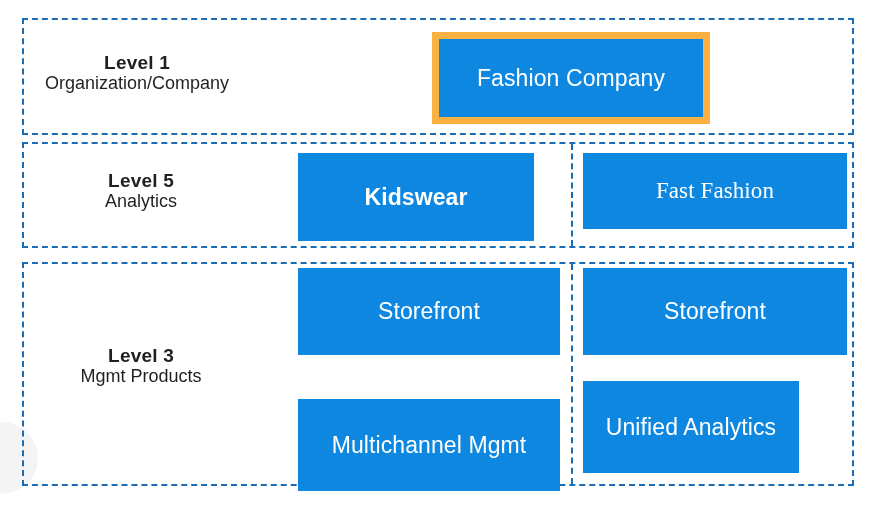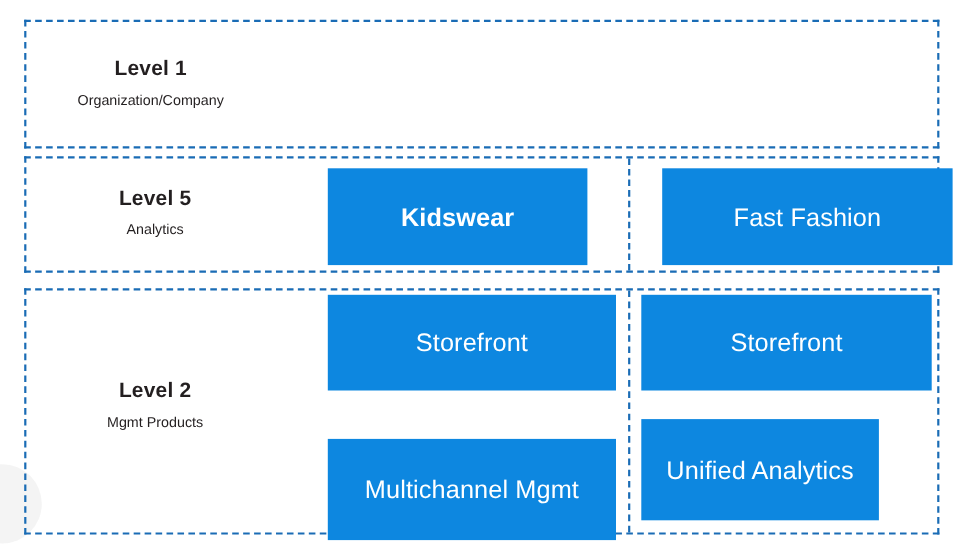--- a/index.html
+++ b/index.html
@@ -62,23 +62,23 @@
     line-height: 1.12;
   }
   .level-caption .lvl-title {
     display: block;
     font-size: 19px;
     font-weight: bold;
     letter-spacing: 0.2px;
   }
   .level-caption .lvl-sub {
     display: block;
-    font-size: 13px;
+    font-size: 18px;
     font-weight: normal;
-    margin-top: 11px;
+    margin-top: 0;
   }
   #caption-1 { left: 22px;  top: 52px;  width: 230px; }
   #caption-2 { left: 30px;  top: 170px; width: 222px; }
   #caption-3 { left: 30px;  top: 345px; width: 222px; }
 
   
   .node {
     position: absolute;
     box-sizing: border-box;
     background: #0d87e0;
@@ -102,59 +102,62 @@
   }
   .node-highlight .node {
     position: static;
     width: 100%;
     height: 100%;
   }
 
   #node-fashion-company { left: 432px; top: 32px; width: 278px; height: 92px; }
 
   #node-kidswear     { left: 298px; top: 153px; width: 236px; height: 88px; font-weight: bold; }
-  #node-fast-fashion { left: 602px; top: 153px; width: 264px; height: 88px; }
+  #node-fast-fashion { left: 583px; top: 153px; width: 264px; height: 76px; font-family: Liberation Serif, serif; }
 
   #node-storefront-left  { left: 298px; top: 268px; width: 262px; height: 87px; }
   #node-storefront-right { left: 583px; top: 268px; width: 264px; height: 87px; }
   #node-multichannel     { left: 298px; top: 399px; width: 262px; height: 92px; }
   #node-unified          { left: 583px; top: 381px; width: 216px; height: 92px; }
 </style>
 </head>
 <body>
 
 <div class="canvas">
 
   <div class="watermark"></div>
 
   <div class="level-band" id="band-1"></div>
 
   <div class="level-caption" id="caption-1">
     <span class="lvl-title">Level 1</span>
     <span class="lvl-sub">Organization/Company</span>
   </div>
 
+  <div class="node-highlight" id="node-fashion-company">
+    <div class="node">Fashion Company</div>
+  </div>
 
   <div class="level-band" id="band-2"></div>
   <div class="col-split" id="split-2"></div>
 
   <div class="level-caption" id="caption-2">
     <span class="lvl-title">Level 5</span>
     <span class="lvl-sub">Analytics</span>
   </div>
 
   <div class="node" id="node-kidswear">Kidswear</div>
 
   <div class="node" id="node-fast-fashion">Fast Fashion</div>
 
   <div class="level-band" id="band-3"></div>
   <div class="col-split" id="split-3"></div>
 
   <div class="level-caption" id="caption-3">
-    <span class="lvl-title">Level 2</span>
+    <span class="lvl-title">Level 3</span>
     <span class="lvl-sub">Mgmt Products</span>
   </div>
 
   <div class="node" id="node-storefront-left">Storefront</div>
 
   <div class="node" id="node-storefront-right">Storefront</div>
 
   <div class="node" id="node-multichannel">Multichannel Mgmt</div>
 
   <div class="node" id="node-unified">Unified Analytics</div>

